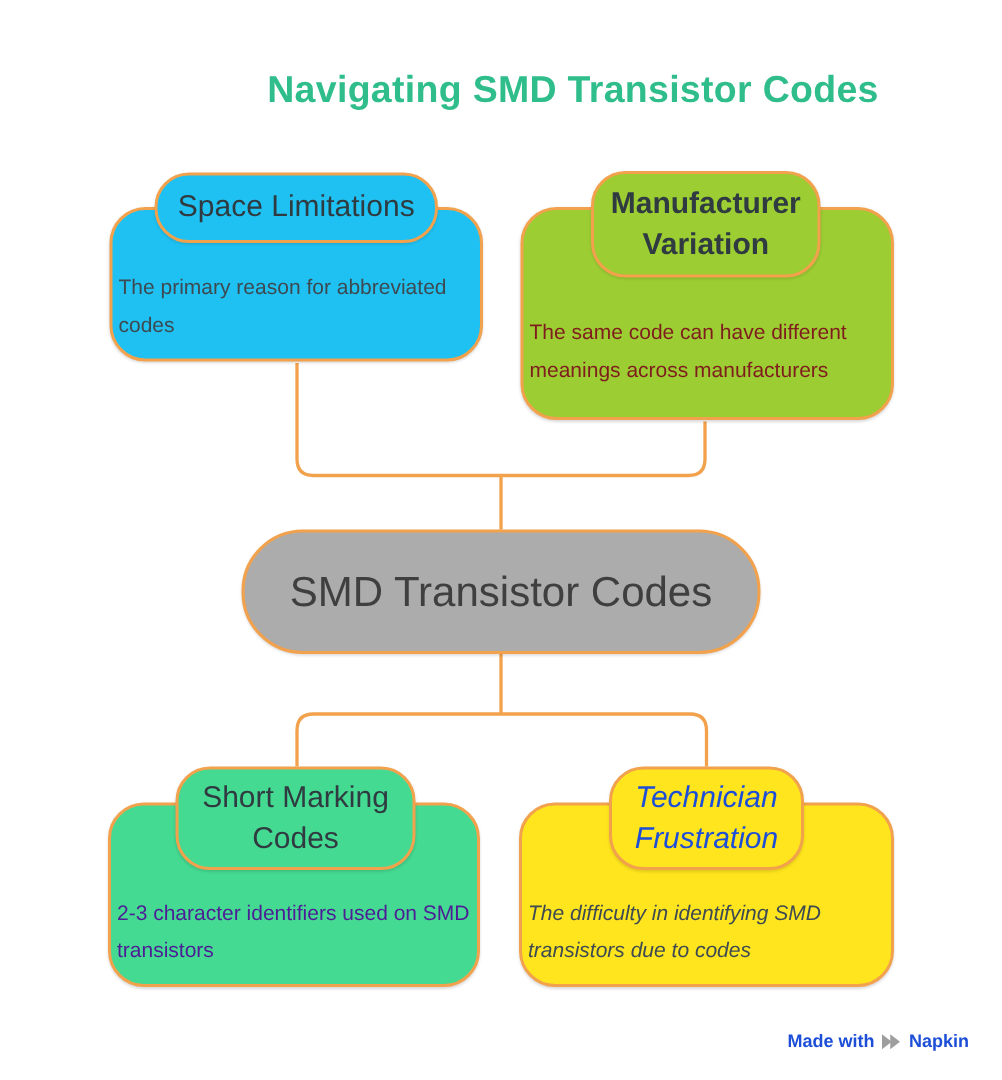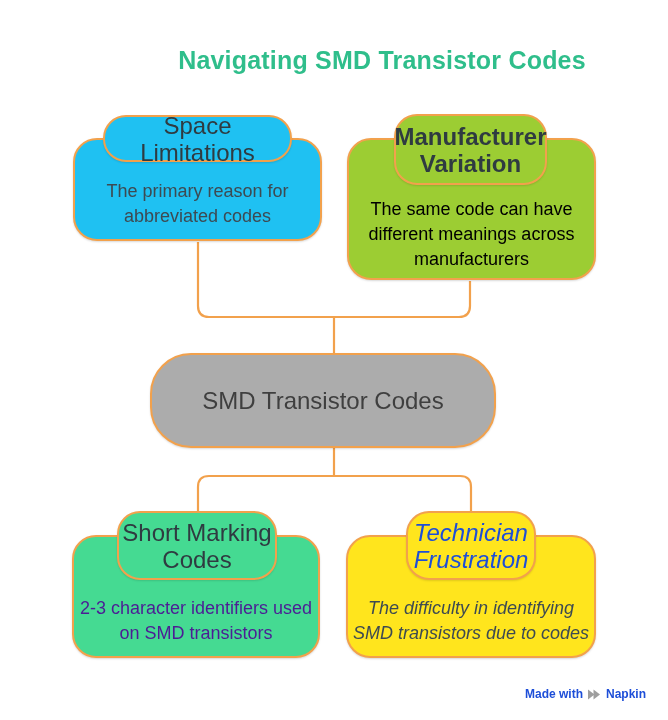--- a/index.html
+++ b/index.html
@@ -15,44 +15,44 @@
   .connectors{position:absolute;left:0;top:0;width:668px;height:720px;}
   .connectors path{fill:none;stroke-width:2.2px;}
   .node-body{
     position:absolute;border:2.2px solid;border-radius:24px;
     box-sizing:border-box;display:flex;align-items:center;justify-content:center;
     box-shadow:0 1px 2px rgba(0,0,0,0.15);
   }
   .node-pill{
     position:absolute;border:2.2px solid;border-radius:23px;
     box-sizing:border-box;display:flex;align-items:center;justify-content:center;
-    text-align:center;font-size:24px;line-height:27px;
+    text-align:center;font-size:20px;line-height:27px;
     box-shadow:0 1px 2px rgba(0,0,0,0.12);z-index:3;
   }
   .node-desc{
-    text-align:center;font-size:18px;line-height:25px;padding:0 4px;
+    font-size:14px;line-height:25px;padding:0 4px;
   }
   
   .body-tl{left:73px;top:138px;width:249px;height:103px;padding-top:28px;z-index:2;}
   .pill-tl{left:103px;top:115px;width:189px;height:47px;}
   
   .body-tr{left:347px;top:138px;width:249px;height:142px;padding-top:50px;z-index:2;}
   .pill-tr{left:394px;top:114px;width:153px;height:71px;}
   
   .body-bl{left:72px;top:535px;width:248px;height:123px;padding-top:48px;z-index:2;}
   .pill-bl{left:117px;top:511px;width:160px;height:69px;}
   
   .body-br{left:346px;top:535px;width:250px;height:123px;padding-top:48px;z-index:2;}
   .pill-br{left:406px;top:511px;width:130px;height:69px;}
   
   .center-node{
-    position:absolute;left:150px;top:353px;width:346px;height:95px;
+    position:absolute;left:161px;top:353px;width:346px;height:83px;
     border:2.2px solid;border-radius:41px;box-sizing:border-box;
     display:flex;align-items:center;justify-content:center;
-    font-size:24px;z-index:2;box-shadow:0 1px 2px rgba(0,0,0,0.15);
+    font-size:28px;z-index:2;box-shadow:0 1px 2px rgba(0,0,0,0.15);
   }
   .watermark{
     position:absolute;right:22px;bottom:19px;display:flex;align-items:center;gap:5px;
     font-size:12px;font-weight:600;
   }
   .watermark .wm-icon{display:inline-flex;}
 </style>
 </head>
 <body>
 
@@ -66,21 +66,21 @@
     <path d="M334,436 L334,476" style="stroke: rgb(242, 161, 76);"></path>
     <path d="M198,511 L198,487 Q198,476 209,476 L460,476 Q471,476 471,487 L471,511" style="stroke: rgb(242, 161, 76);"></path>
   </svg>
 
   <div class="node-body body-tl" style="background: rgb(31, 193, 242); border-color: rgb(242, 161, 76);">
     <div class="node-desc" style="color: rgb(61, 74, 82);">The primary reason for abbreviated codes</div>
   </div>
   <div class="node-pill pill-tl" style="background: rgb(31, 193, 242); border-color: rgb(242, 161, 76); color: rgb(47, 59, 65);">Space Limitations</div>
 
   <div class="node-body body-tr" style="background: rgb(156, 205, 51); border-color: rgb(242, 161, 76);">
-    <div class="node-desc" style="color: #000000;">The same code can have different meanings across manufacturers</div>
+    <div class="node-desc" style="color: #7f1d1d;">The same code can have different meanings across manufacturers</div>
   </div>
   <div class="node-pill pill-tr" style="background: rgb(156, 205, 51); border-color: rgb(242, 161, 76); color: rgb(47, 59, 65); font-weight: bold;">Manufacturer Variation</div>
 
   <div class="center-node" style="background: rgb(172, 172, 172); border-color: rgb(242, 161, 76); color: rgb(63, 63, 63);">SMD Transistor Codes</div>
 
   <div class="node-body body-bl" style="background: rgb(69, 218, 146); border-color: rgb(242, 161, 76);">
     <div class="node-desc" style="color: #4c1d95;">2-3 character identifiers used on SMD transistors</div>
   </div>
   <div class="node-pill pill-bl" style="background: rgb(69, 218, 146); border-color: rgb(242, 161, 76); color: rgb(47, 59, 65);">Short Marking Codes</div>
 

